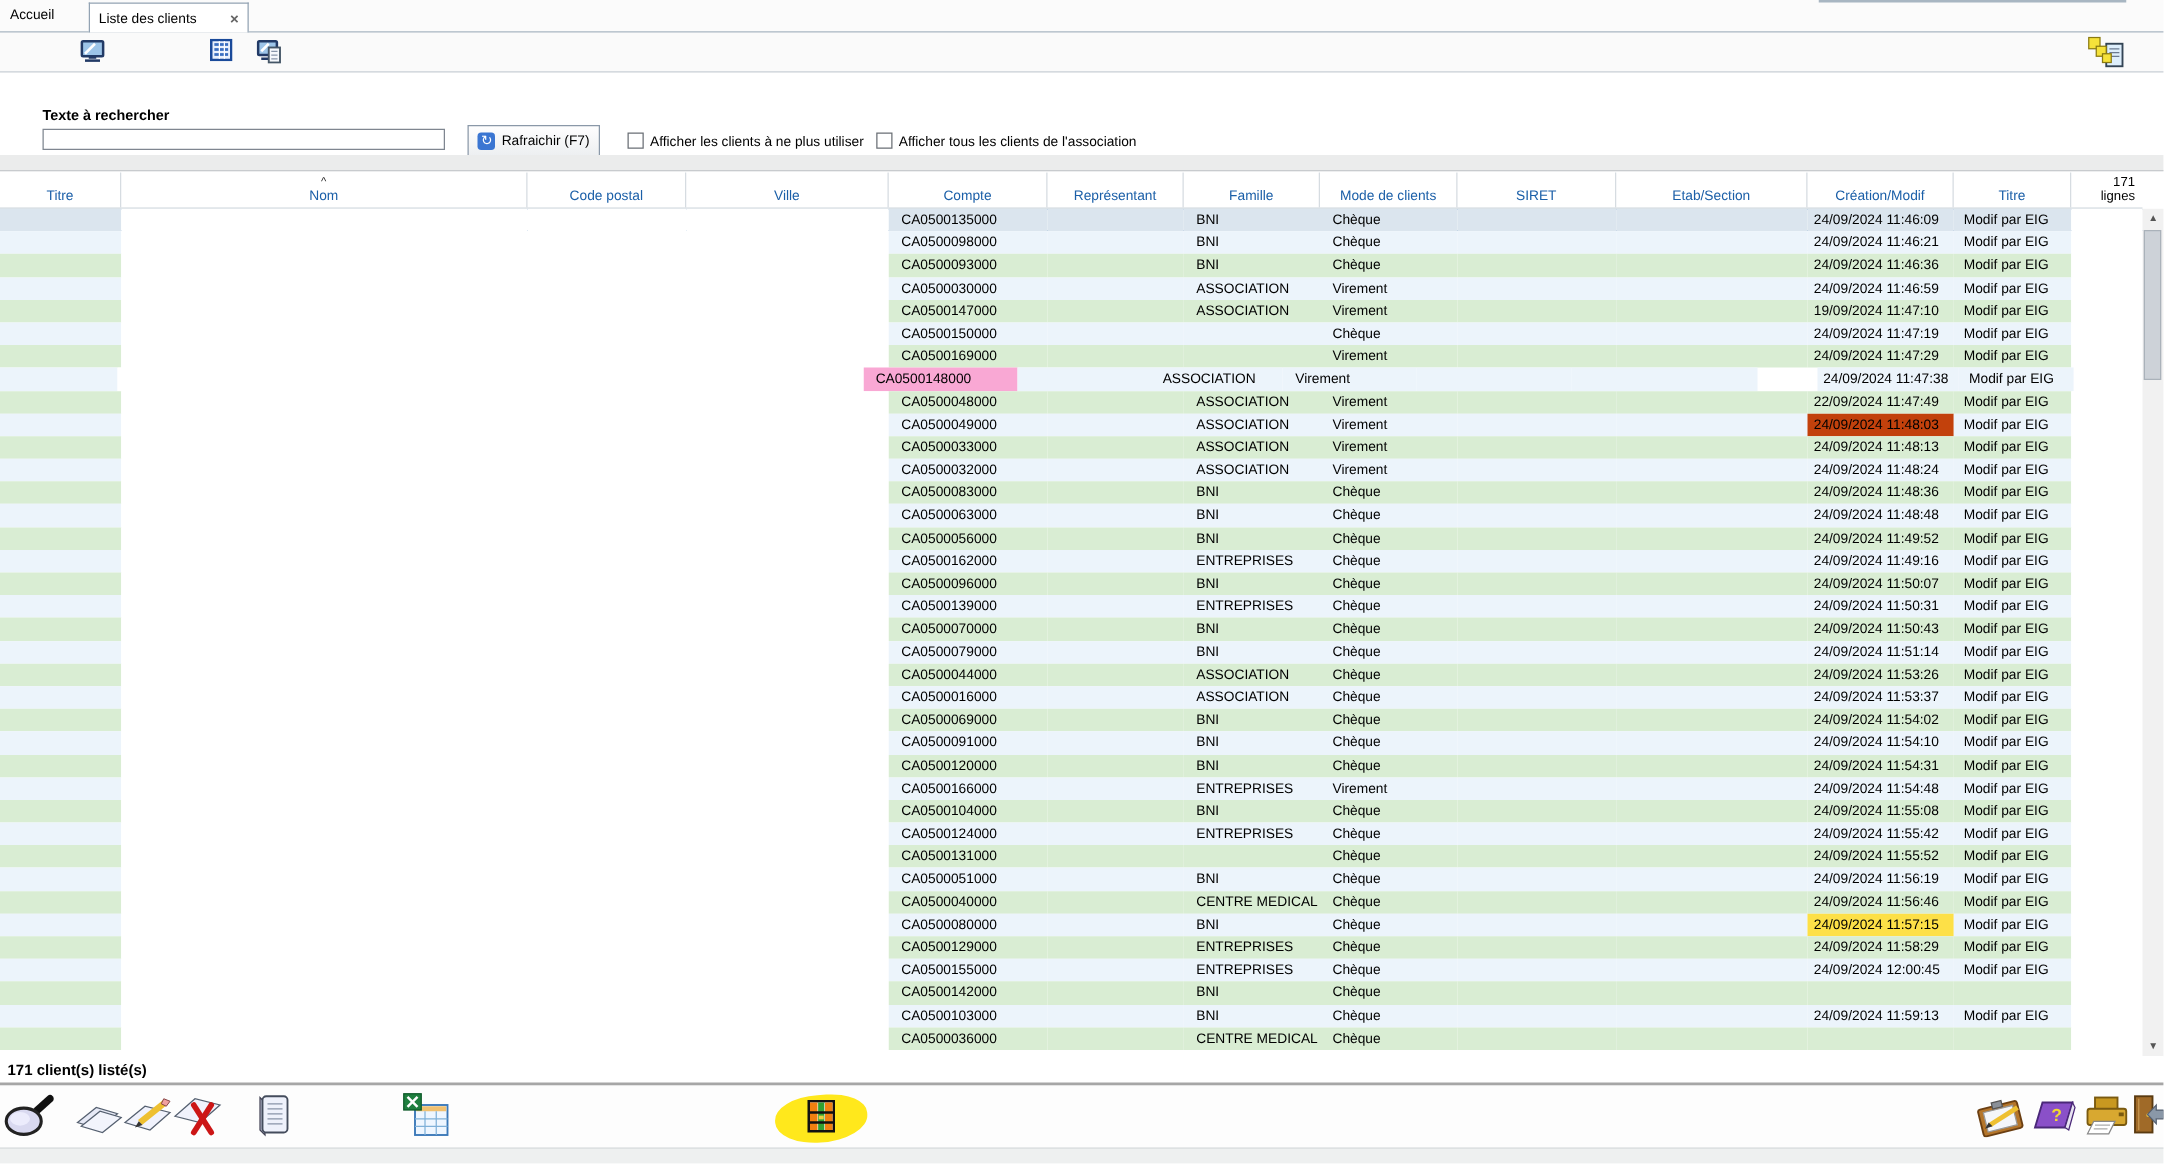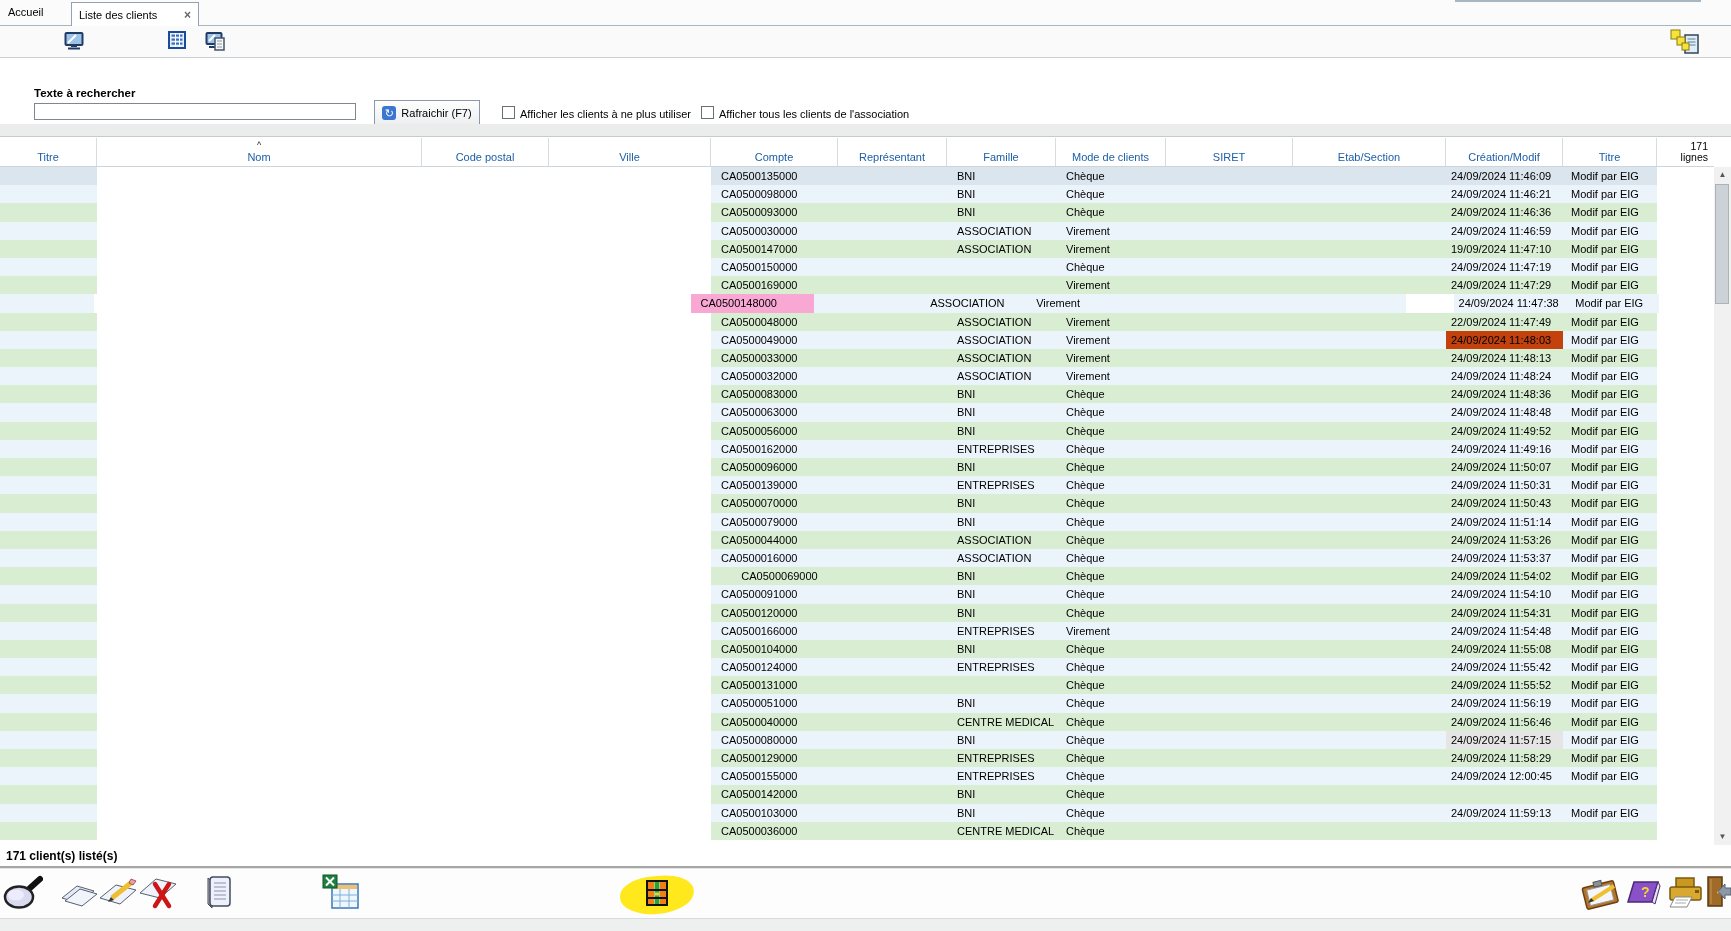--- a/index.html
+++ b/index.html
@@ -505,21 +505,21 @@
         <div class="tcell" style="width: 153px; padding-left: 10px; background: rgb(236, 244, 251);"></div>
         <div class="tcell" style="width: 117px; padding-left: 5px; background: rgb(236, 244, 251);">24/09/2024 11:53:37</div>
         <div class="tcell" style="width: 94px; padding-left: 8px; background: rgb(236, 244, 251);">Modif par EIG</div>
         <div class="tcell" style="width: 57px; background: rgb(255, 255, 255);"></div>
       </div>
       <div class="trow">
         <div class="tcell" style="width: 97px; padding-left: 0px; background: rgb(217, 237, 211);"></div>
         <div class="tcell" style="width: 325px; padding-left: 6px; background: rgb(255, 255, 255);"></div>
         <div class="tcell" style="width: 127px; padding-left: 6px; background: rgb(255, 255, 255);"></div>
         <div class="tcell" style="width: 162px; padding-left: 6px; background: rgb(255, 255, 255);"></div>
-        <div class="tcell" style="width: 127px; padding-left: 10px; background: rgb(217, 237, 211); text-align: center;">CA0500069000</div>
+        <div class="tcell" style="width: 127px; padding-left: 10px; background: rgb(217, 237, 211);">CA0500069000</div>
         <div class="tcell" style="width: 109px; padding-left: 10px; background: rgb(217, 237, 211);"></div>
         <div class="tcell" style="width: 109px; padding-left: 10px; background: rgb(217, 237, 211);">BNI</div>
         <div class="tcell" style="width: 110px; padding-left: 10px; background: rgb(217, 237, 211);">Chèque</div>
         <div class="tcell" style="width: 127px; padding-left: 10px; background: rgb(217, 237, 211);"></div>
         <div class="tcell" style="width: 153px; padding-left: 10px; background: rgb(217, 237, 211);"></div>
         <div class="tcell" style="width: 117px; padding-left: 5px; background: rgb(217, 237, 211);">24/09/2024 11:54:02</div>
         <div class="tcell" style="width: 94px; padding-left: 8px; background: rgb(217, 237, 211);">Modif par EIG</div>
         <div class="tcell" style="width: 57px; background: rgb(255, 255, 255);"></div>
       </div>
       <div class="trow">
@@ -646,21 +646,21 @@
         <div class="tcell" style="width: 97px; padding-left: 0px; background: rgb(236, 244, 251);"></div>
         <div class="tcell" style="width: 325px; padding-left: 6px; background: rgb(255, 255, 255);"></div>
         <div class="tcell" style="width: 127px; padding-left: 6px; background: rgb(255, 255, 255);"></div>
         <div class="tcell" style="width: 162px; padding-left: 6px; background: rgb(255, 255, 255);"></div>
         <div class="tcell" style="width: 127px; padding-left: 10px; background: rgb(236, 244, 251);">CA0500080000</div>
         <div class="tcell" style="width: 109px; padding-left: 10px; background: rgb(236, 244, 251);"></div>
         <div class="tcell" style="width: 109px; padding-left: 10px; background: rgb(236, 244, 251);">BNI</div>
         <div class="tcell" style="width: 110px; padding-left: 10px; background: rgb(236, 244, 251);">Chèque</div>
         <div class="tcell" style="width: 127px; padding-left: 10px; background: rgb(236, 244, 251);"></div>
         <div class="tcell" style="width: 153px; padding-left: 10px; background: rgb(236, 244, 251);"></div>
-        <div class="tcell" style="width: 117px; padding-left: 5px; background: #e5e5e5;">24/09/2024 11:57:15</div>
+        <div class="tcell" style="width: 117px; padding-left: 5px; background: #fde047;">24/09/2024 11:57:15</div>
         <div class="tcell" style="width: 94px; padding-left: 8px; background: rgb(236, 244, 251);">Modif par EIG</div>
         <div class="tcell" style="width: 57px; background: rgb(255, 255, 255);"></div>
       </div>
       <div class="trow">
         <div class="tcell" style="width: 97px; padding-left: 0px; background: rgb(217, 237, 211);"></div>
         <div class="tcell" style="width: 325px; padding-left: 6px; background: rgb(255, 255, 255);"></div>
         <div class="tcell" style="width: 127px; padding-left: 6px; background: rgb(255, 255, 255);"></div>
         <div class="tcell" style="width: 162px; padding-left: 6px; background: rgb(255, 255, 255);"></div>
         <div class="tcell" style="width: 127px; padding-left: 10px; background: rgb(217, 237, 211);">CA0500129000</div>
         <div class="tcell" style="width: 109px; padding-left: 10px; background: rgb(217, 237, 211);"></div>

